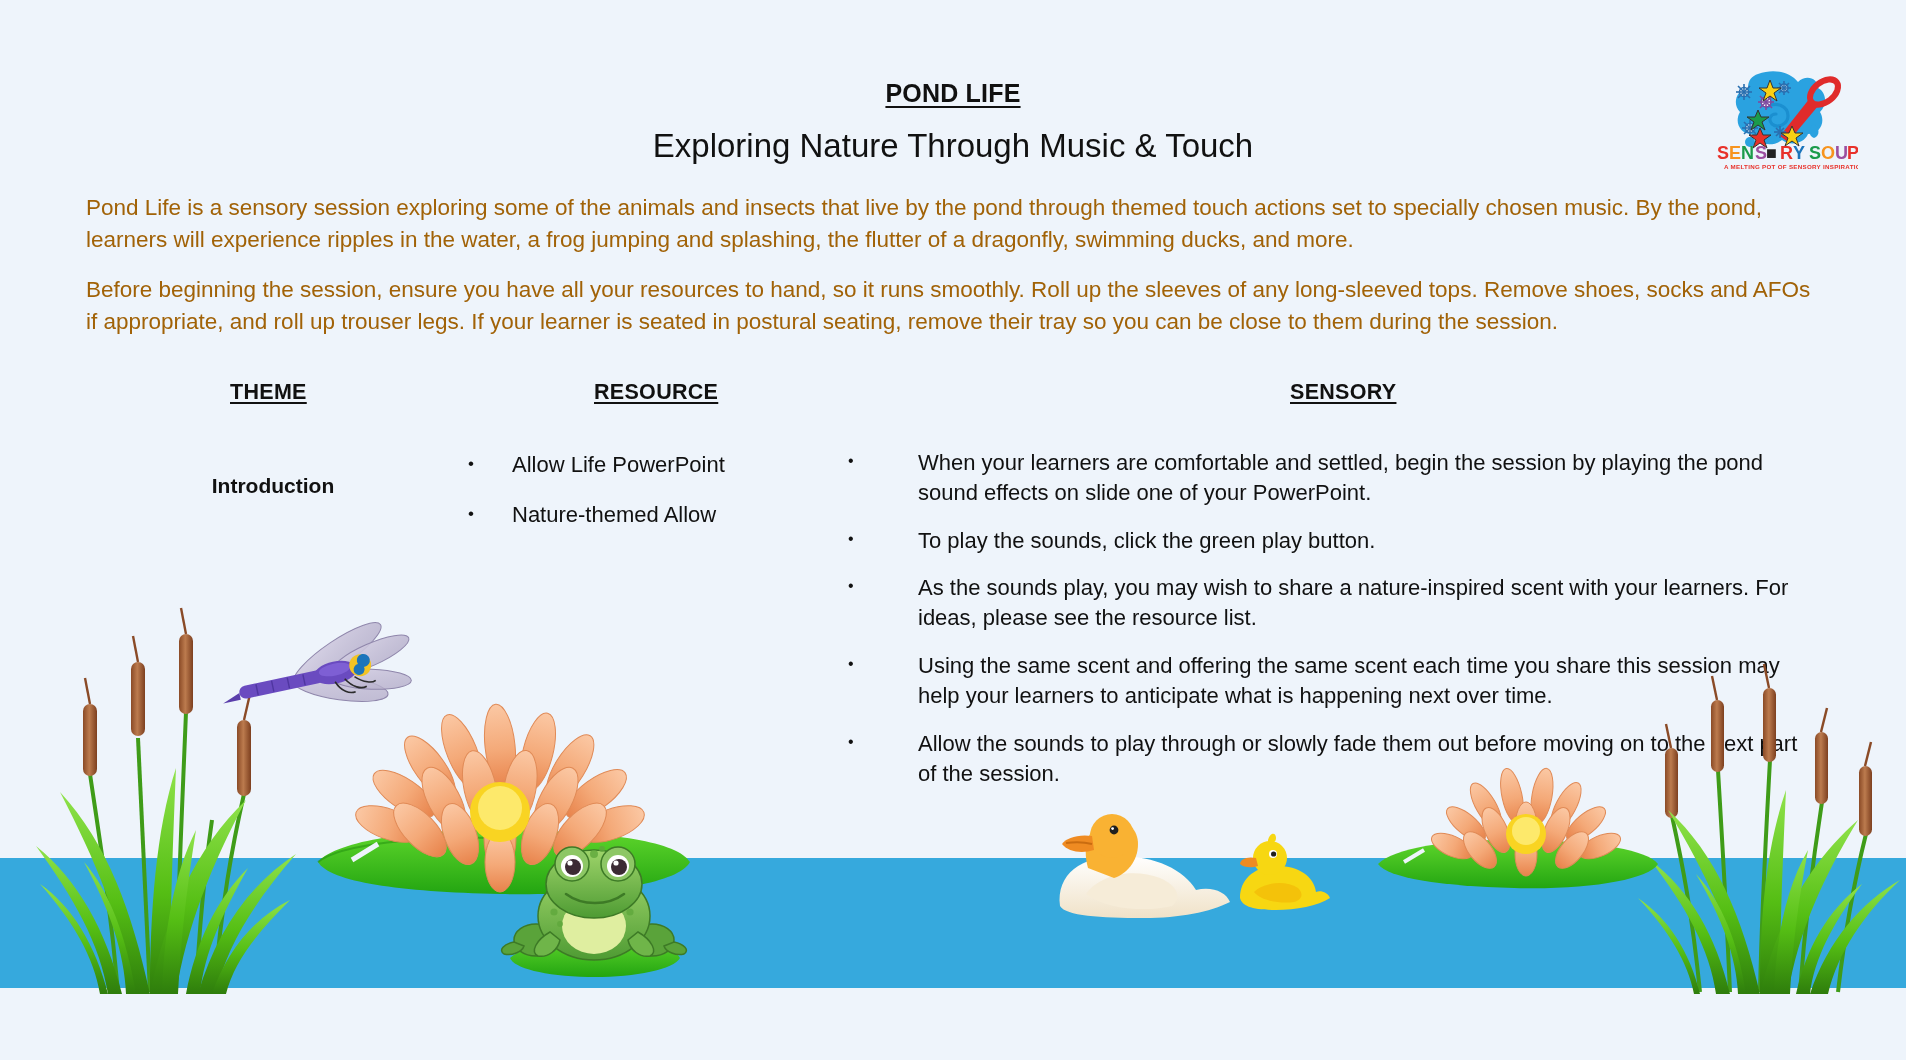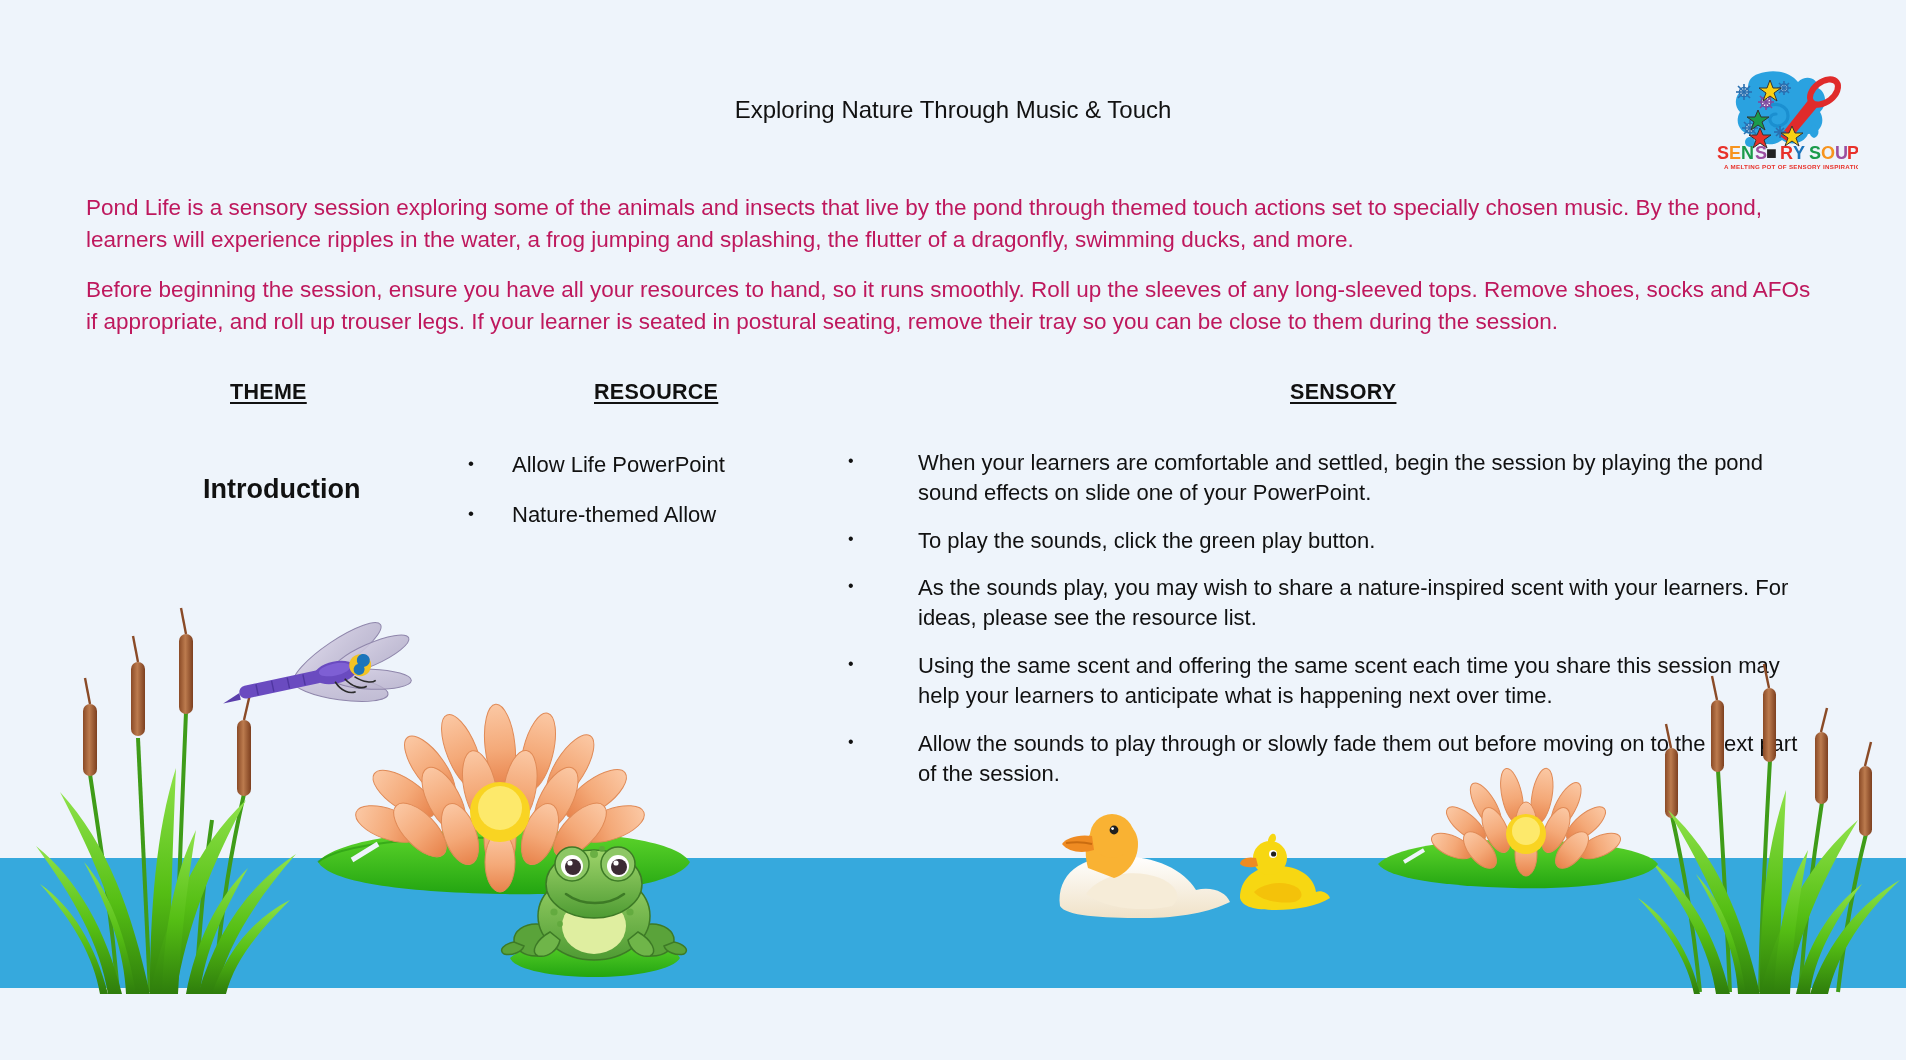--- a/index.html
+++ b/index.html
@@ -34,21 +34,21 @@
   #doc-title {
     font-size: 25px;
     font-weight: bold;
     letter-spacing: 0.2px;
     text-decoration: underline;
     text-underline-offset: 4px;
     margin: 0;
     line-height: 1.2;
   }
   #doc-subtitle {
-    font-size: 24px;
+    font-size: 33px;
     font-weight: normal;
     margin: 0;
     padding-top: 18px;
     line-height: 1.2;
   }
 
   
   #logo {
     position: absolute;
     right: 48px;
@@ -62,21 +62,21 @@
   #intro {
     position: absolute;
     left: 86px;
     top: 192px;
     width: 1738px;
   }
   #intro p {
     margin: 0 0 18px 0;
     font-size: 22.5px;
     line-height: 1.42;
-    color: #be185d;
+    color: #a16207;
   }
 
   
   #table-area {
     position: absolute;
     left: 0;
     top: 380px;
     width: 100%;
   }
   .col-heads {
@@ -97,21 +97,21 @@
 
   #row-body {
     position: relative;
   }
   #theme-cell {
     position: absolute;
     left: 203px;
     top: 54px;
     width: 140px;
     text-align: center;
-    font-size: 27px;
+    font-size: 21px;
     font-weight: bold;
   }
 
   #resource-cell {
     position: absolute;
     left: 468px;
     top: 30px;
     width: 330px;
   }
   .res-item {
@@ -161,20 +161,21 @@
     pointer-events: none;
   }
   #pond-scene svg { display: block; }
 </style>
 </head>
 <body>
 
 <div id="page">
 
   <div id="header-block">
+    <div id="doc-title">POND LIFE</div>
     <div id="doc-subtitle">Exploring Nature Through Music &amp; Touch</div>
   </div>
 
   <div id="logo">
     <svg viewBox="0 0 144 110" width="144" height="110" aria-hidden="true">
 
       <g>
         <path d="M44 12 C60 6, 76 10, 84 20 C92 12, 104 16, 104 26
                  C112 30, 114 42, 106 50 C112 60, 106 72, 94 72
                  C90 82, 76 84, 68 78 C58 86, 42 82, 38 72

